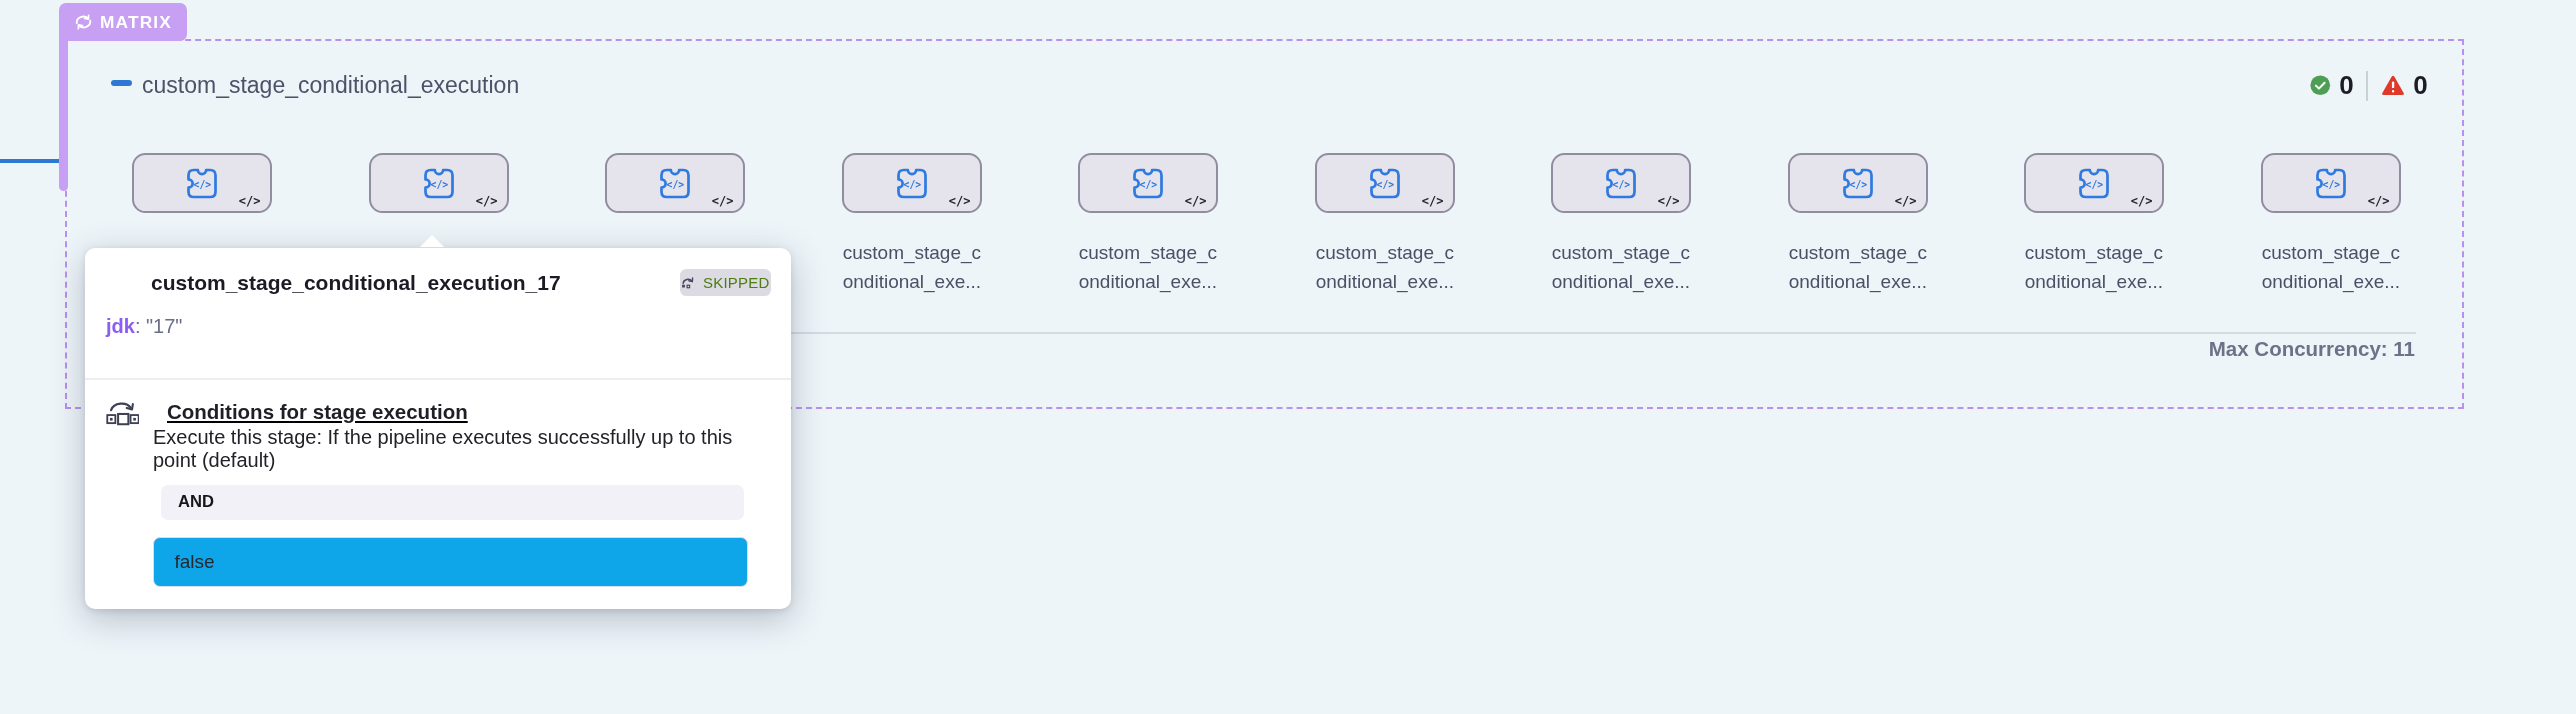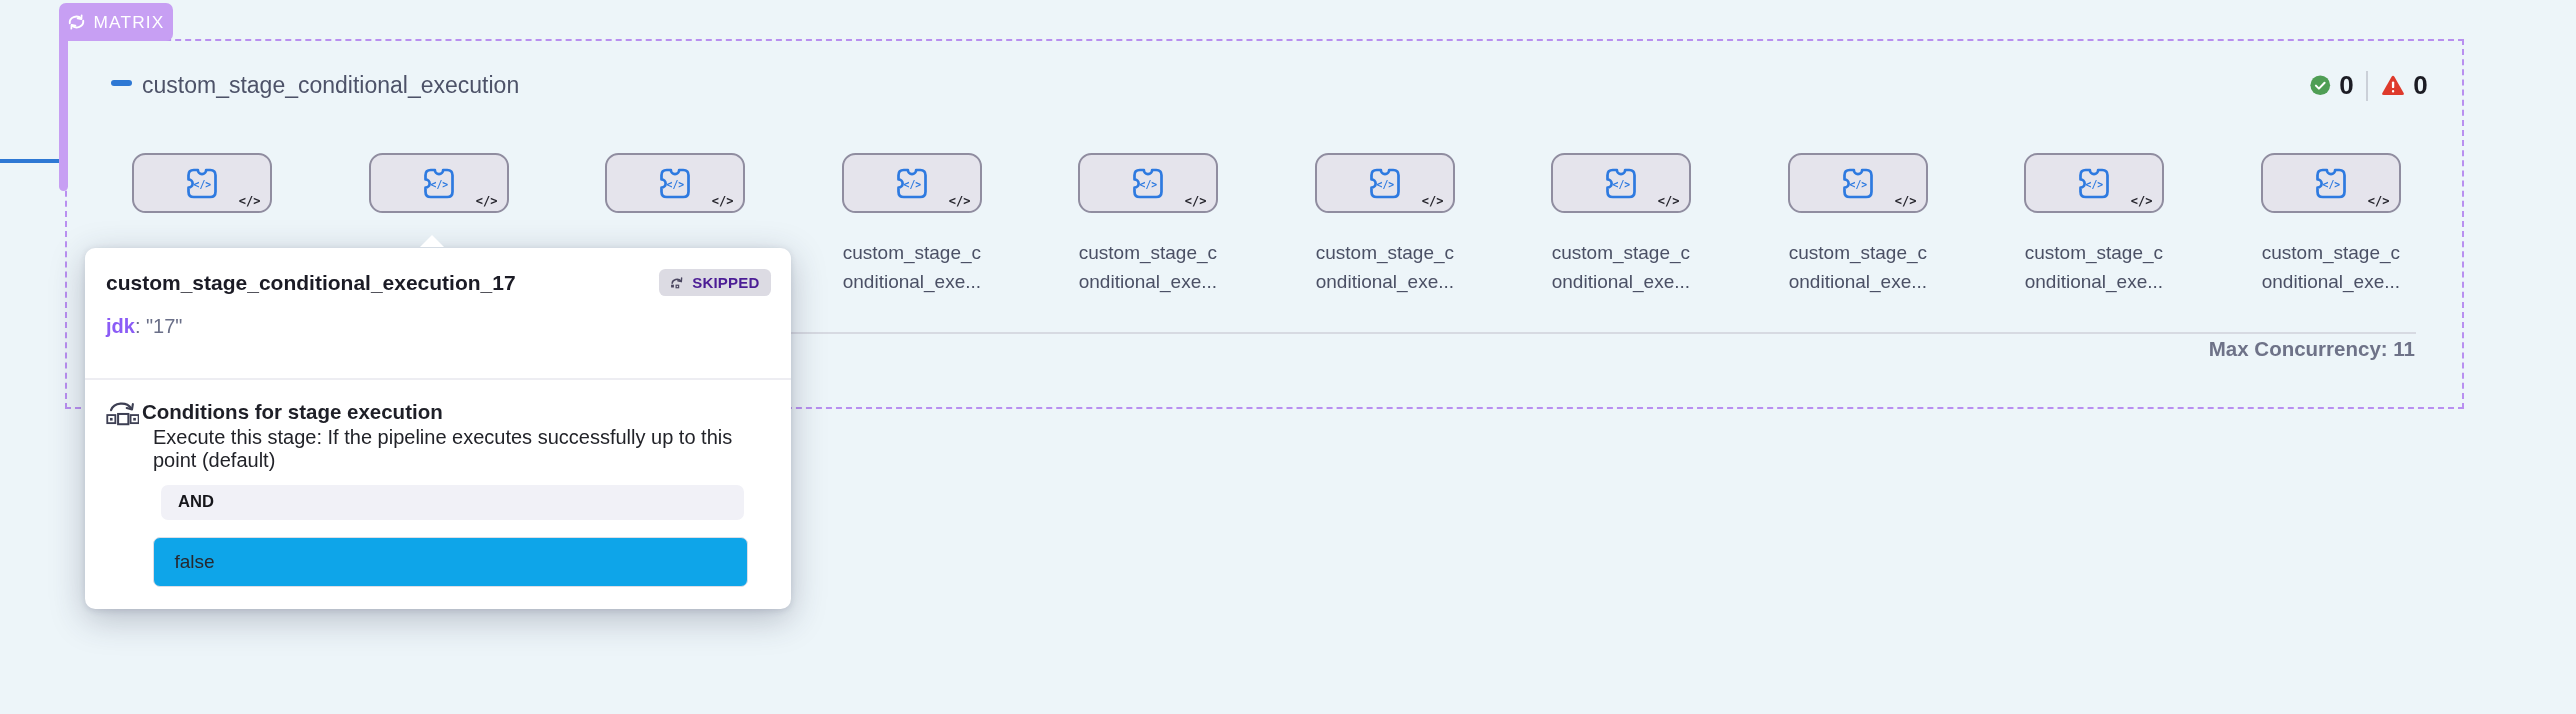--- a/index.html
+++ b/index.html
@@ -10,23 +10,23 @@
   }
   
   .connector{position:absolute;left:0;top:159px;width:65px;height:4px;background:#2e78d4;}
 
   
   .matrix-container{
     position:absolute;left:65px;top:39px;width:2399px;height:370px;
     border:2.4px dashed #b98ff0;box-sizing:border-box;
   }
   .matrix-badge{
-    position:absolute;left:59px;top:3.2px;width:114px;height:38px;background:#c79ff3;
+    position:absolute;left:59px;top:3.2px;width:128px;height:38px;background:#c79ff3;
     border-radius:7px;display:flex;align-items:center;justify-content:center;gap:7px;
-    color:#ffffff;font-size:17.3px;font-weight:normal;letter-spacing:1.2px;z-index:3;
+    color:#ffffff;font-size:17.3px;font-weight:bold;letter-spacing:1.2px;z-index:3;
   }
   .matrix-bar{position:absolute;left:59px;top:24px;width:8.7px;height:167px;background:#c79ff3;border-radius:0 0 4.7px 4.7px;z-index:2;}
 
   .collapse-btn{position:absolute;left:44px;top:39px;width:20.5px;height:5.5px;background:#2e78d4;border-radius:3.2px;cursor:pointer;}
   .stage-title{position:absolute;left:75px;top:31px;font-size:23px;color:#4d5268;}
 
   .status-cluster{position:absolute;left:2243px;top:28px;height:33px;display:flex;align-items:center;gap:8.7px;
     font-size:26px;font-weight:bold;color:#1c1c24;}
   .status-vdivider{width:1.6px;height:30px;background:#cbd0d8;margin:0 4px;}
 
@@ -45,28 +45,28 @@
   
   .tooltip{
     position:absolute;left:85px;top:248px;width:706px;height:361px;background:#ffffff;border-radius:10.2px;
     box-shadow:0 9.5px 35px rgba(42,45,75,0.28),0 1.6px 6.3px rgba(42,45,75,0.12);
     z-index:10;box-sizing:border-box;padding:21px 20.5px 8.7px 21px;
   }
   .tooltip-arrow{
     position:absolute;left:335px;top:-12.6px;width:0;height:0;
     border-left:12.6px solid transparent;border-right:12.6px solid transparent;border-bottom:12.6px solid #ffffff;
   }
-  .tt-header{display:flex;justify-content:space-between;align-items:center;}
+  .tt-header{display:flex;justify-content:space-between;align-items:center;margin-left:45px;}
   .tt-title{font-size:21px;font-weight:bold;color:#1b1b25;}
   .status-badge{display:flex;align-items:center;gap:6.3px;background:#dcdbe3;border-radius:6.3px;height:27px;
-    padding:0 11px;font-size:15px;font-weight:bold;color:#4c1d95;letter-spacing:0.2px;}
+    padding:0 1px;font-size:15px;font-weight:normal;color:#4d7c0f;letter-spacing:0.2px;}
   .tt-param{margin-top:19px;font-size:20px;color:#6a6f88;}
   .tt-param b{color:#8b5cf6;}
   .tt-divider{height:1.6px;background:#ededf2;margin:40px -20.5px 0 -21px;}
-  .tt-cond-header{display:flex;align-items:center;gap:3px;margin-top:19px;}
+  .tt-cond-header{display:flex;align-items:center;gap:28px;margin-top:19px;text-decoration:underline;}
   .tt-cond-title{font-size:20.5px;font-weight:bold;color:#1e1f27;}
   .tt-desc{margin:0 0 0 47px;font-size:20px;color:#222329;}
   .tt-op{margin:13.4px 0 0 55px;width:583px;height:35px;background:#f1f1f7;border-radius:7px;display:flex;align-items:center;
     padding-left:17px;box-sizing:border-box;font-size:16.6px;font-weight:bold;color:#16161b;}
   .tt-hint{margin:9.5px 0 0 47px;font-size:16.6px;color:#1b1c21;}
   .tt-expr{margin:16.6px 0 0 47px;width:595px;height:50px;background:#0ea5e9;border:1.6px solid #dcdee6;border-radius:7px;
     display:flex;align-items:center;padding-left:20.5px;box-sizing:border-box;font-size:19px;color:#27282e;}
 </style>
 </head>
 <body>

